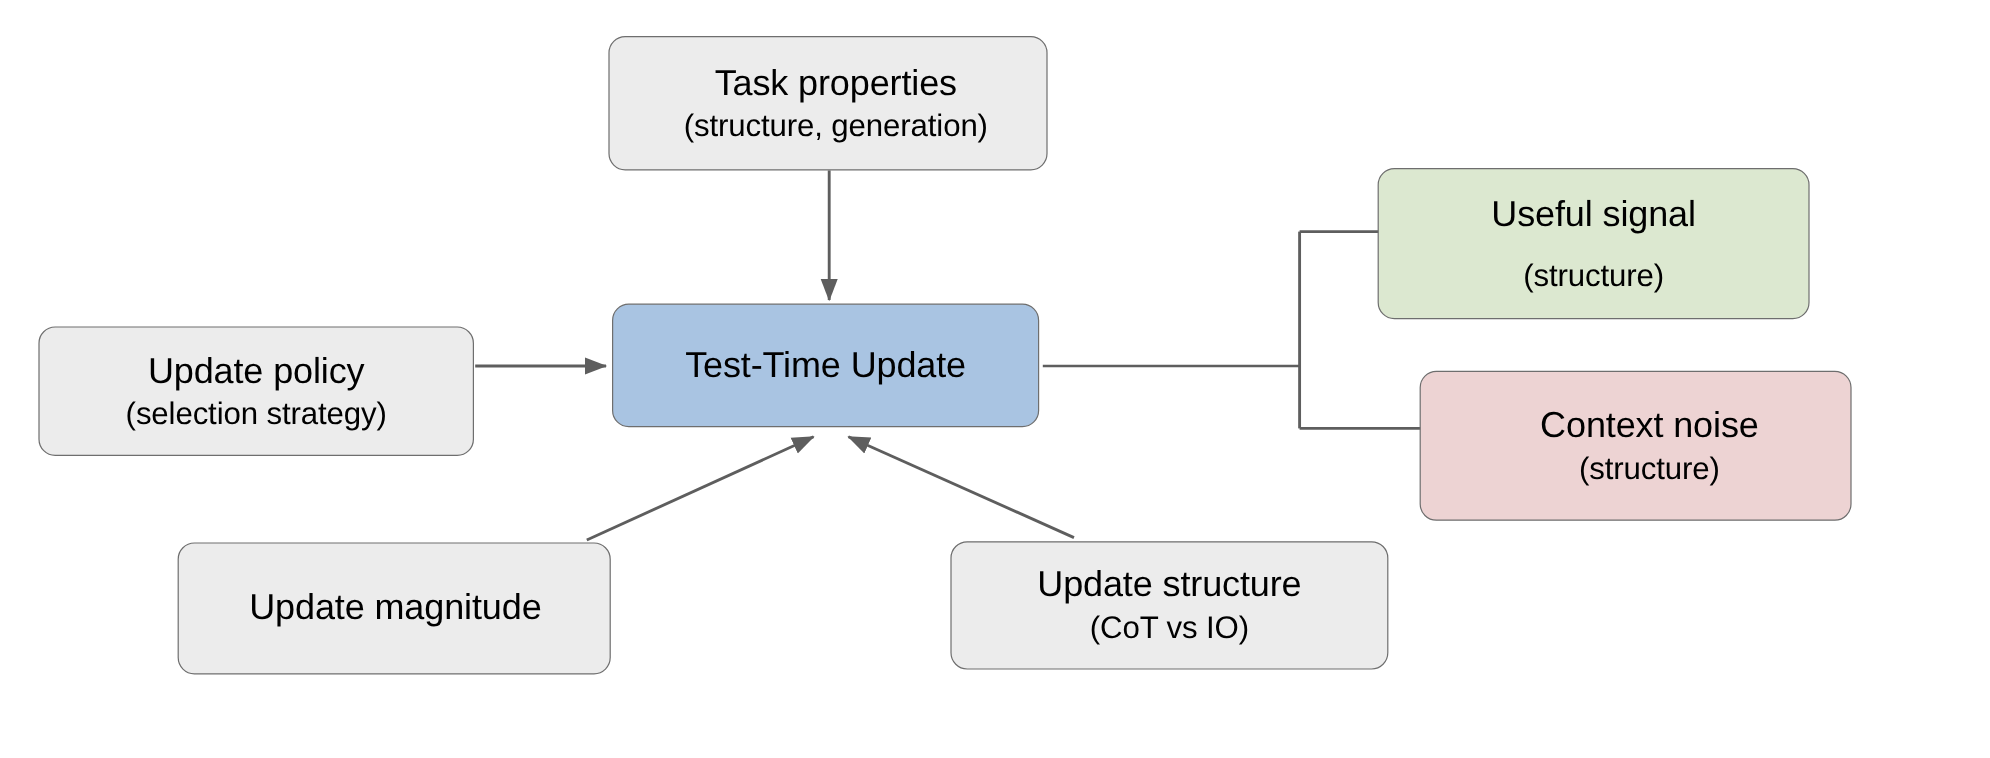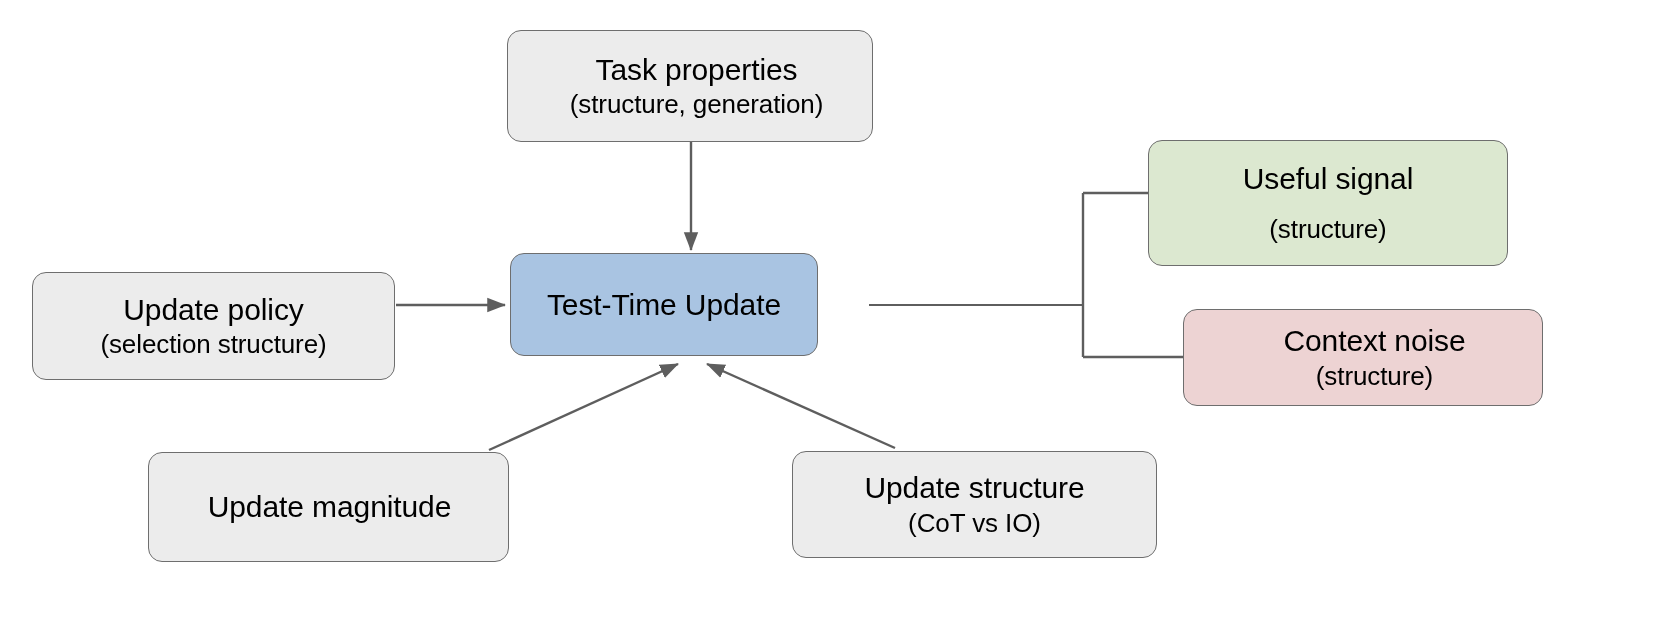--- a/index.html
+++ b/index.html
@@ -53,25 +53,25 @@
     margin-top: 2px;
   }
   .node.gray  { background: #ECECEC; }
   .node.blue  { background: #A9C4E2; }
   .node.green { background: #DCE8D0; }
   .node.pink  { background: #EDD3D3; }
 
   
   #node-task-properties   { left: 507px;  top: 30px;  width: 366px; height: 112px; padding-left: 23px; }
   #node-update-policy     { left: 32px;   top: 252px; width: 363px; height: 108px; margin-top: 20px; }
-  #node-test-time-update  { left: 510px;  top: 253px; width: 308px; height: 103px; }
+  #node-test-time-update  { left: 510px;  top: 253px; width: 356px; height: 103px; }
   #node-update-magnitude  { left: 148px;  top: 452px; width: 361px; height: 110px; padding-left: 12px; }
   #node-update-structure  { left: 792px;  top: 451px; width: 365px; height: 107px; }
   #node-useful-signal     { left: 1148px; top: 140px; width: 360px; height: 126px; gap: 15px; }
-  #node-context-noise     { left: 1183px; top: 309px; width: 360px; height: 97px; padding-left: 33px; }
+  #node-context-noise     { left: 1183px; top: 309px; width: 360px; height: 125px; padding-left: 33px; }
 </style>
 </head>
 <body>
 
 <div id="canvas">
 
   <svg id="edges" viewBox="0 0 1658 632" width="1658" height="632" xmlns="http://www.w3.org/2000/svg">
     <defs>
       <marker id="arrowhead" markerWidth="9" markerHeight="9" refX="7.4" refY="3.2" orient="auto" markerUnits="strokeWidth">
         <path d="M0,0.2 L7.8,3.2 L0,6.2 z" fill="#5E5E5E"></path>
@@ -94,21 +94,21 @@
     <line x1="1083" y1="357" x2="1246" y2="357" stroke="#5E5E5E" stroke-width="2.4" marker-end="url(#arrowhead)"></line>
   </svg>
 
   <div class="node gray" id="node-task-properties">
     <div class="title">Task properties</div>
     <div class="sub">(structure, generation)</div>
   </div>
 
   <div class="node gray" id="node-update-policy">
     <div class="title">Update policy</div>
-    <div class="sub">(selection structure)</div>
+    <div class="sub">(selection strategy)</div>
   </div>
 
   <div class="node blue" id="node-test-time-update">
     <div class="title">Test-Time Update</div>
   </div>
 
   <div class="node gray" id="node-update-magnitude">
     <div class="title">Update magnitude</div>
   </div>
 

